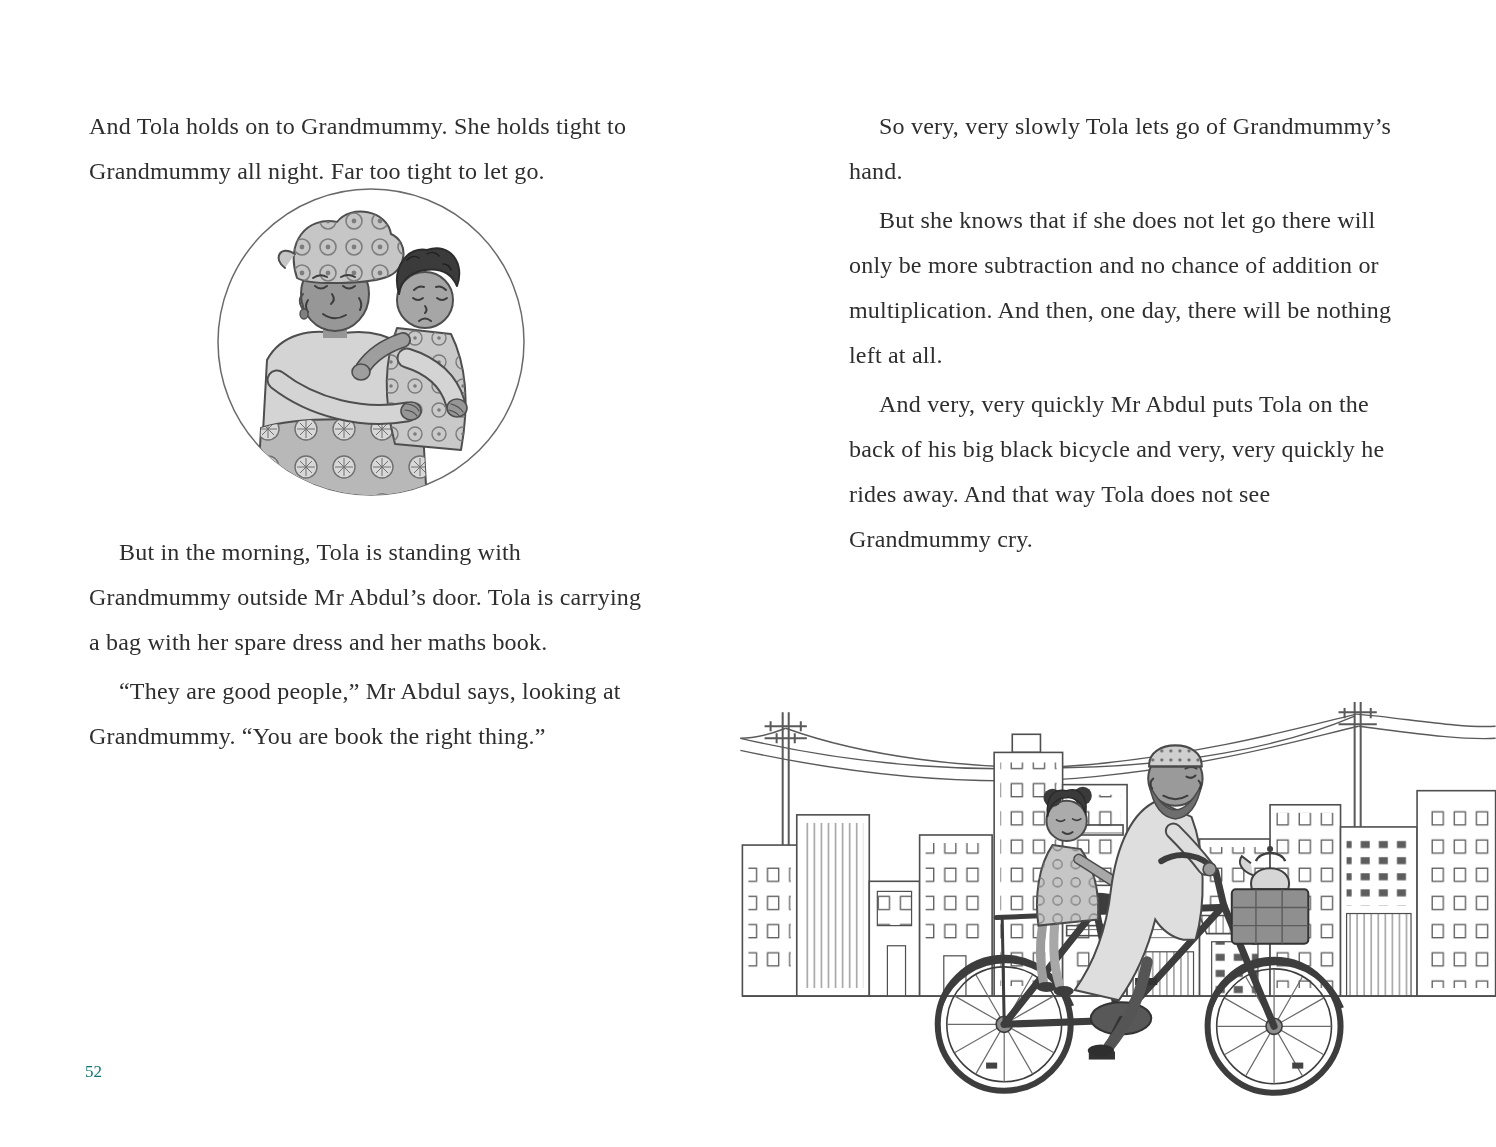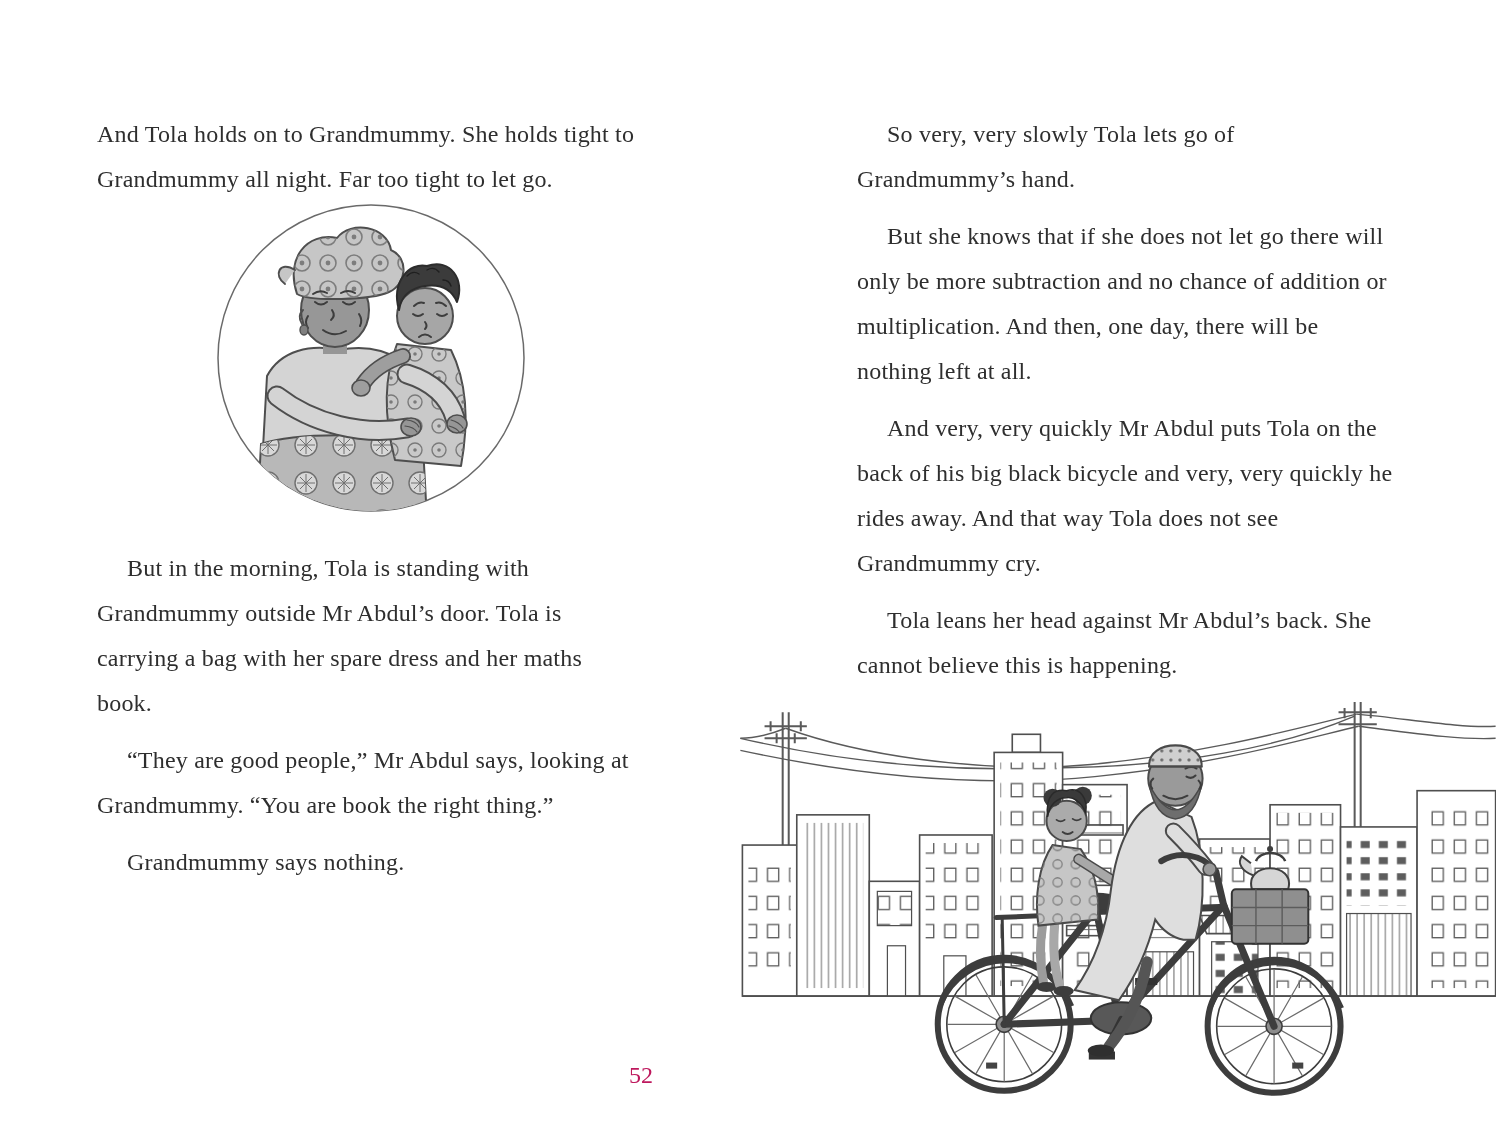--- a/index.html
+++ b/index.html
@@ -3,28 +3,28 @@
 <meta charset="utf-8">
 <style>
   html,body{margin:0;padding:0;}
   body{
     width:1496px;height:1147px;position:relative;background:#ffffff;
     font-family:"Liberation Serif", serif;color:#2e2e2e;overflow:hidden;
   }
   .page{position:absolute;top:100px;}
   .page-left{left:85px;width:568px;}
   .page-right{left:845px;width:566px;}
-  p.para{margin:12px;font-size:24px;line-height:45px;letter-spacing:0.2px;}
+  p.para{margin:4px;font-size:24px;line-height:45px;letter-spacing:0.2px;}
   p.indent{text-indent:30px;}
   figure{margin:0;padding:0;}
   .fig-hug{width:320px;height:320px;margin:-16px 0 28px 126px;}
   .fig-hug svg{display:block;width:320px;height:320px;}
   .fig-bike{position:absolute;left:740px;top:692px;width:756px;height:433px;}
   .fig-bike svg{display:block;width:756px;height:433px;}
-  .page-number{position:absolute;left:85px;top:1062px;width:568px;text-align:right;font-size:24px;color:#be185d;}
+  .page-number{position:absolute;left:85px;top:1062px;width:568px;text-align:left;font-size:17px;color:#0f766e;}
 </style>
 </head>
 <body>
 
 <section class="page page-left">
   <p class="para">And Tola holds on to Grandmummy. She holds tight to Grandmummy all night. Far too tight to let go.</p>
 
   <figure class="fig-hug">
     <svg viewBox="0 0 320 320">
       <defs>
@@ -104,30 +104,28 @@
             <path d="M214 124 q3 4 0 7"></path>
             <path d="M208 139 q6 -5 12 0"></path>
           </g>
         </g>
       </g>
     </svg>
   </figure>
 
   <p class="para indent">But in the morning, Tola is standing with Grandmummy outside Mr Abdul’s door. Tola is carrying a bag with her spare dress and her maths book.</p>
   <p class="para indent">“They are good people,” Mr Abdul says, looking at Grandmummy. “You are book the right thing.”</p>
-  <p class="para indent">Grandmummy says nothing.</p>
 </section>
 
 <div class="page-number">52</div>
 
 <section class="page page-right">
   <p class="para indent">So very, very slowly Tola lets go of Grandmummy’s hand.</p>
   <p class="para indent">But she knows that if she does not let go there will only be more subtraction and no chance of addition or multiplication. And then, one day, there will be nothing left at all.</p>
   <p class="para indent">And very, very quickly Mr Abdul puts Tola on the back of his big black bicycle and very, very quickly he rides away. And that way Tola does not see Grandmummy cry.</p>
-  <p class="para indent">Tola leans her head against Mr Abdul’s back. She cannot believe this is happening.</p>
 </section>
 
 <figure class="fig-bike">
   <svg viewBox="0 0 750 430">
     <defs>
       <pattern id="bwin" width="22" height="28" patternUnits="userSpaceOnUse">
         <rect x="5" y="7" width="11" height="13" fill="#ffffff" stroke="#5a5a5a" stroke-width="1.3"></rect>
       </pattern>
       <pattern id="bvln" width="7" height="7" patternUnits="userSpaceOnUse">
         <path d="M3.5 0 V7" stroke="#6a6a6a" stroke-width="1"></path>

